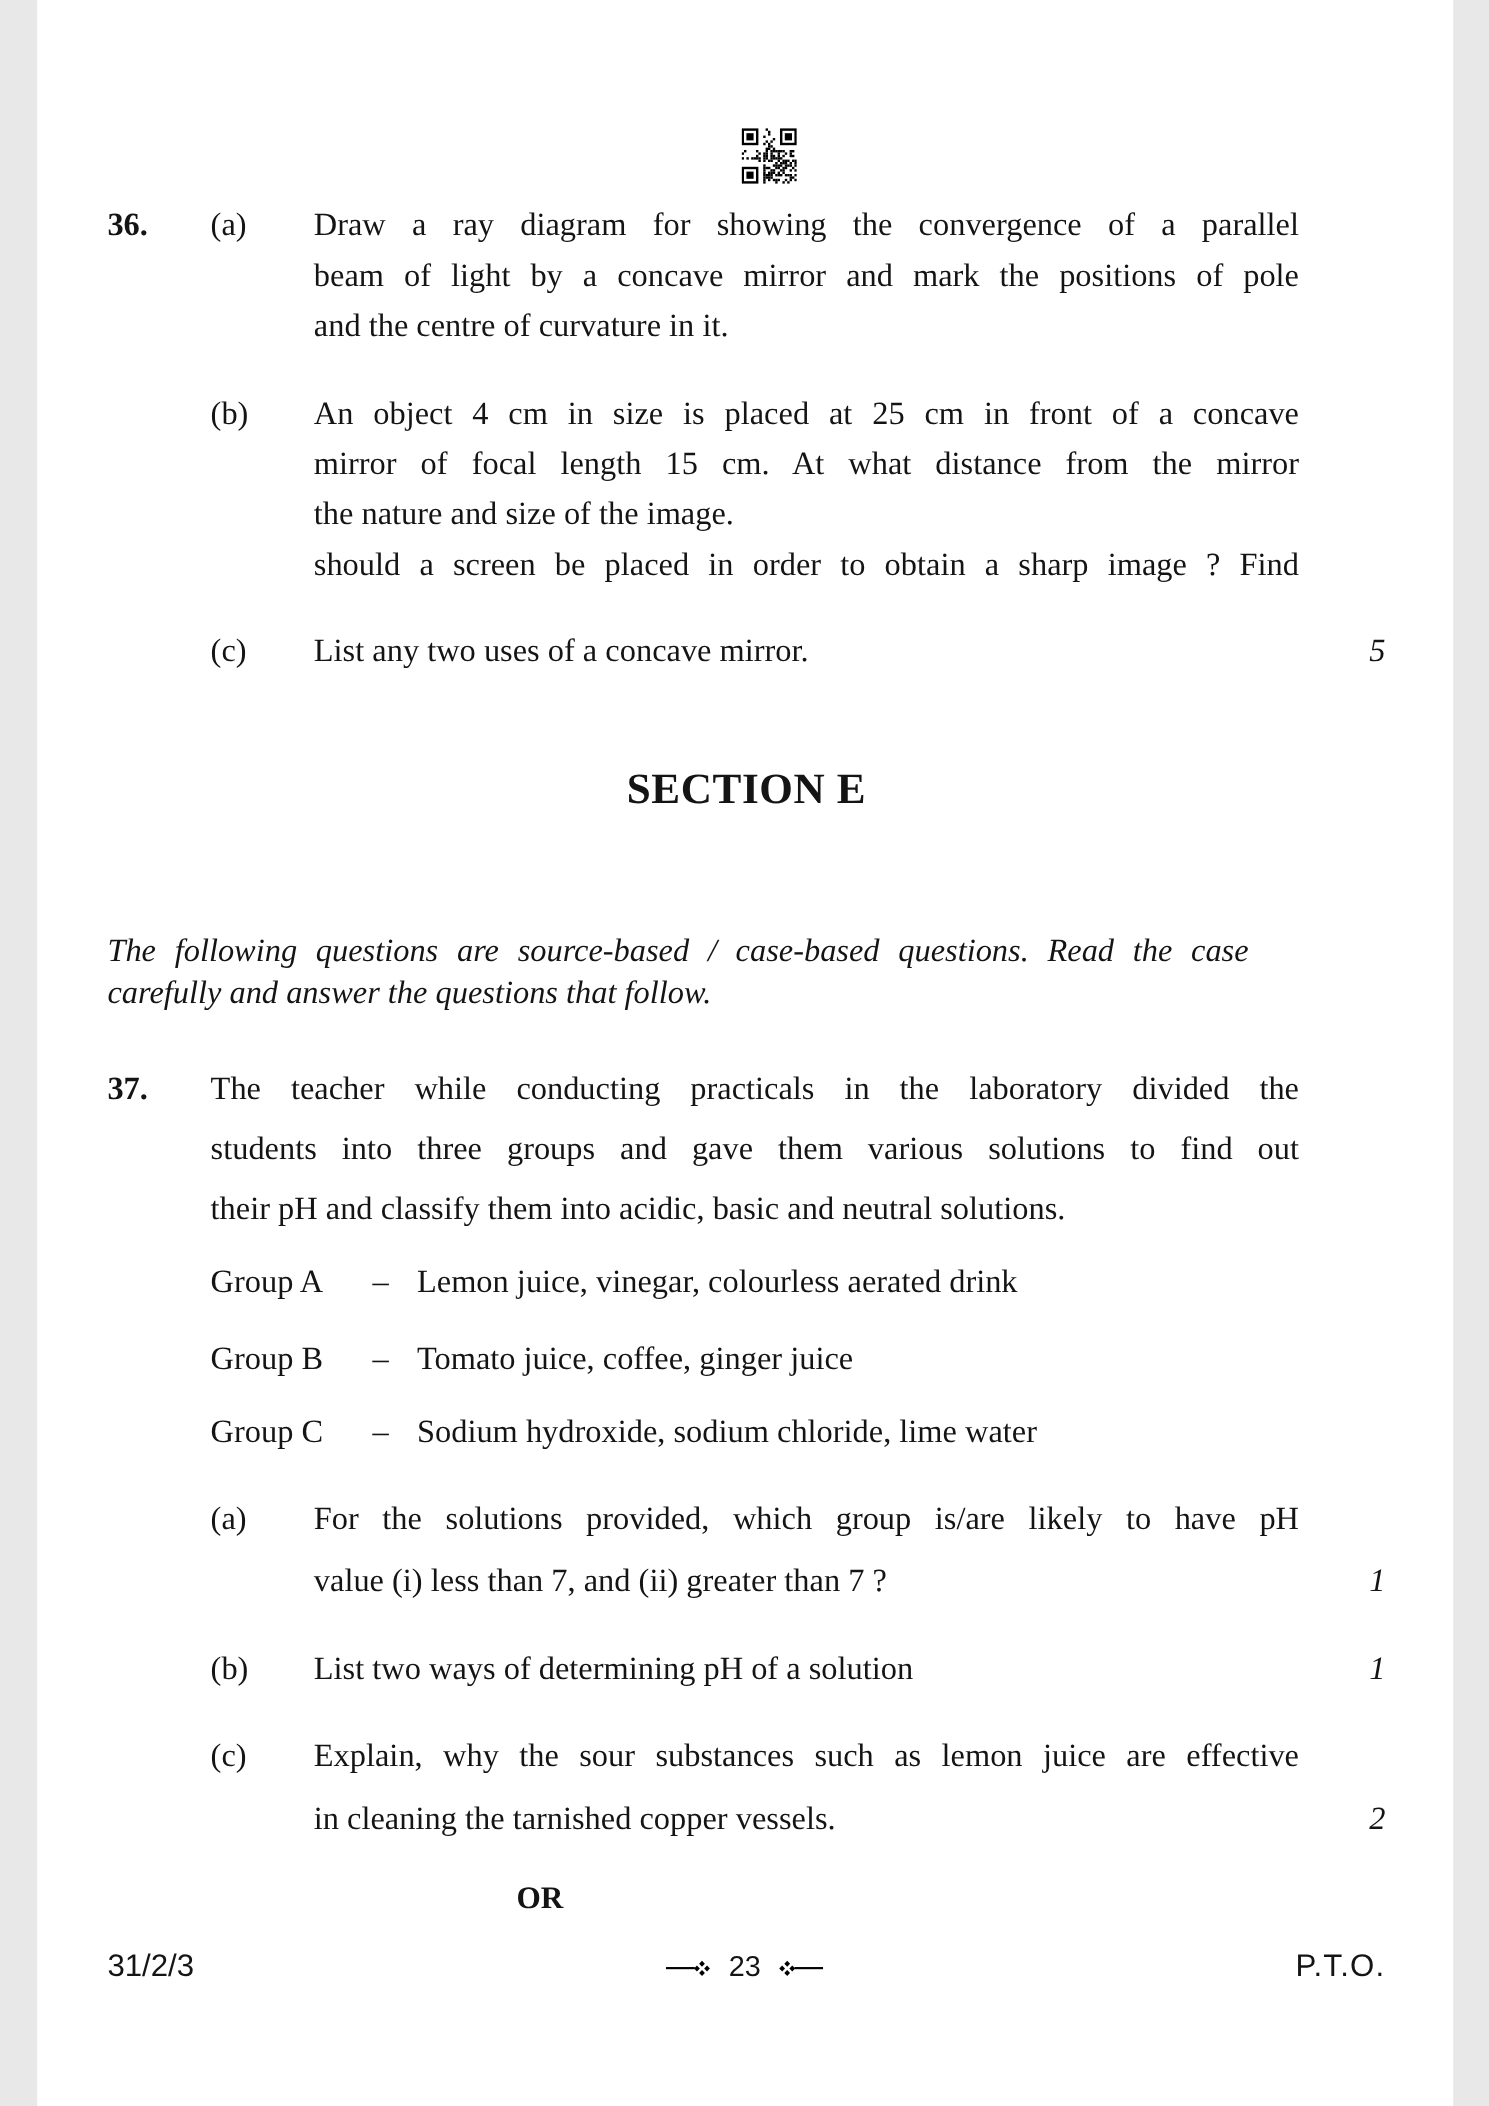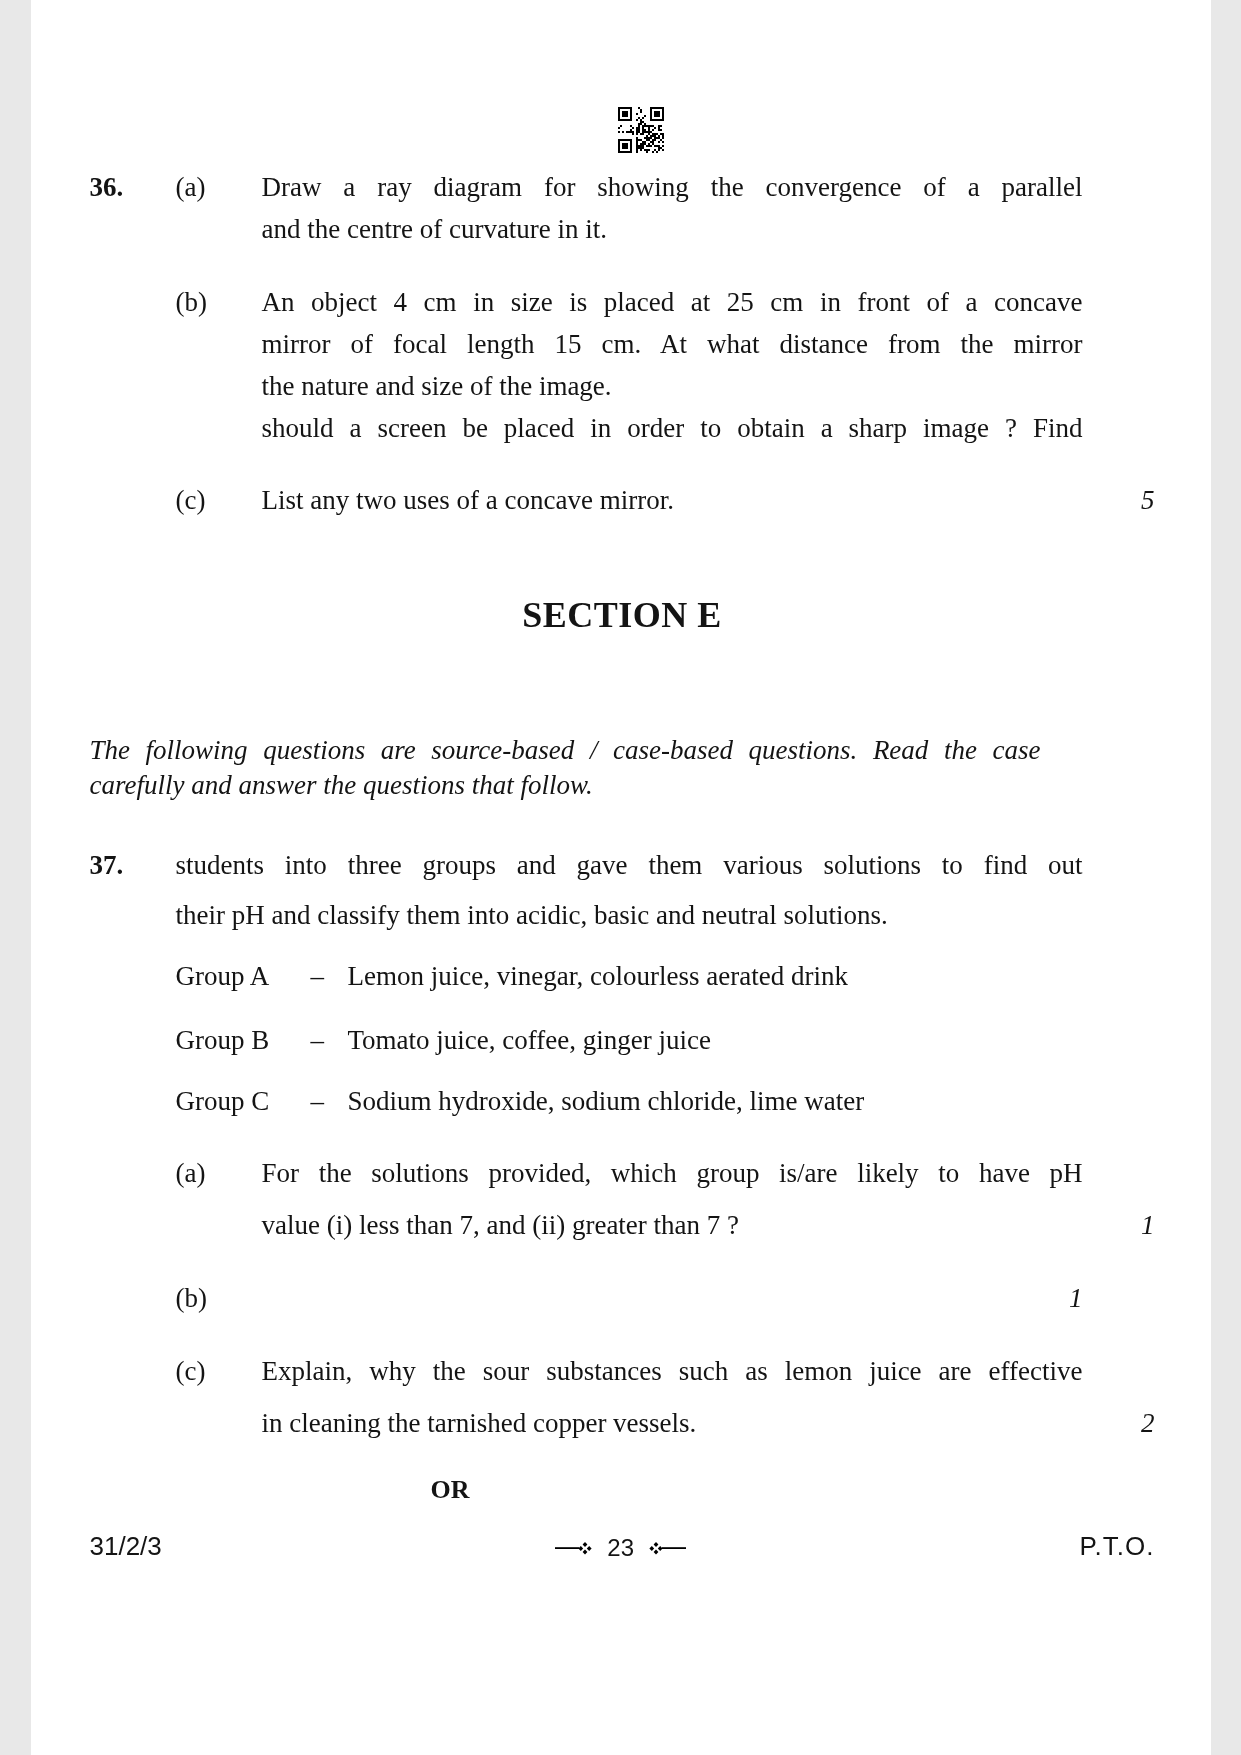--- a/index.html
+++ b/index.html
@@ -239,20 +239,21 @@
         </g>
     </svg>
   </div>
 
   <section class="q36">
     <div class="part">
       <div class="qnum">36.</div>
       <div class="plabel">(a)</div>
       <div class="ptext">
           <div class="jline">Draw a ray diagram for showing the convergence of a parallel</div>
+          <div class="jline">beam of light by a concave mirror and mark the positions of pole</div>
           <div class="jline last">and the centre of curvature in it.</div>
         </div>
       <div class="marks"></div>
     </div>
     <div class="part row-36b">
       <div class="qnum"></div>
       <div class="plabel">(b)</div>
       <div class="ptext">
           <div class="jline">An object 4 cm in size is placed at 25 cm in front of a concave</div>
           <div class="jline">mirror of focal length 15 cm. At what distance from the mirror</div>
@@ -275,20 +276,21 @@
 
   <div class="intro">
       <div class="jline">The following questions are source-based / case-based questions. Read the case</div>
       <div class="jline last">carefully and answer the questions that follow.</div>
     </div>
 
   <section class="q37">
     <div class="qpara">
       <div class="qnum">37.</div>
       <div class="ptext q37text">
+          <div class="jline">The teacher while conducting practicals in the laboratory divided the</div>
           <div class="jline">students into three groups and gave them various solutions to find out</div>
           <div class="jline last">their pH and classify them into acidic, basic and neutral solutions.</div>
         </div>
       <div class="marks"></div>
     </div>
 
     <div class="group-row row-ga">
       <div></div>
       <div>Group A</div>
       <div>–</div>
@@ -312,20 +314,23 @@
       <div class="plabel">(a)</div>
       <div class="ptext">
           <div class="jline">For the solutions provided, which group is/are likely to have pH</div>
           <div class="jline last">value (i) less than 7, and (ii) greater than 7 ?</div>
         </div>
       <div class="marks">1</div>
     </div>
     <div class="part row-37b">
       <div class="qnum"></div>
       <div class="plabel">(b)</div>
+      <div class="ptext">
+          <div class="jline last">List two ways of determining pH of a solution</div>
+        </div>
       <div class="marks">1</div>
     </div>
     <div class="part row-37c">
       <div class="qnum"></div>
       <div class="plabel">(c)</div>
       <div class="ptext">
           <div class="jline">Explain, why the sour substances such as lemon juice are effective</div>
           <div class="jline last">in cleaning the tarnished copper vessels.</div>
         </div>
       <div class="marks">2</div>

